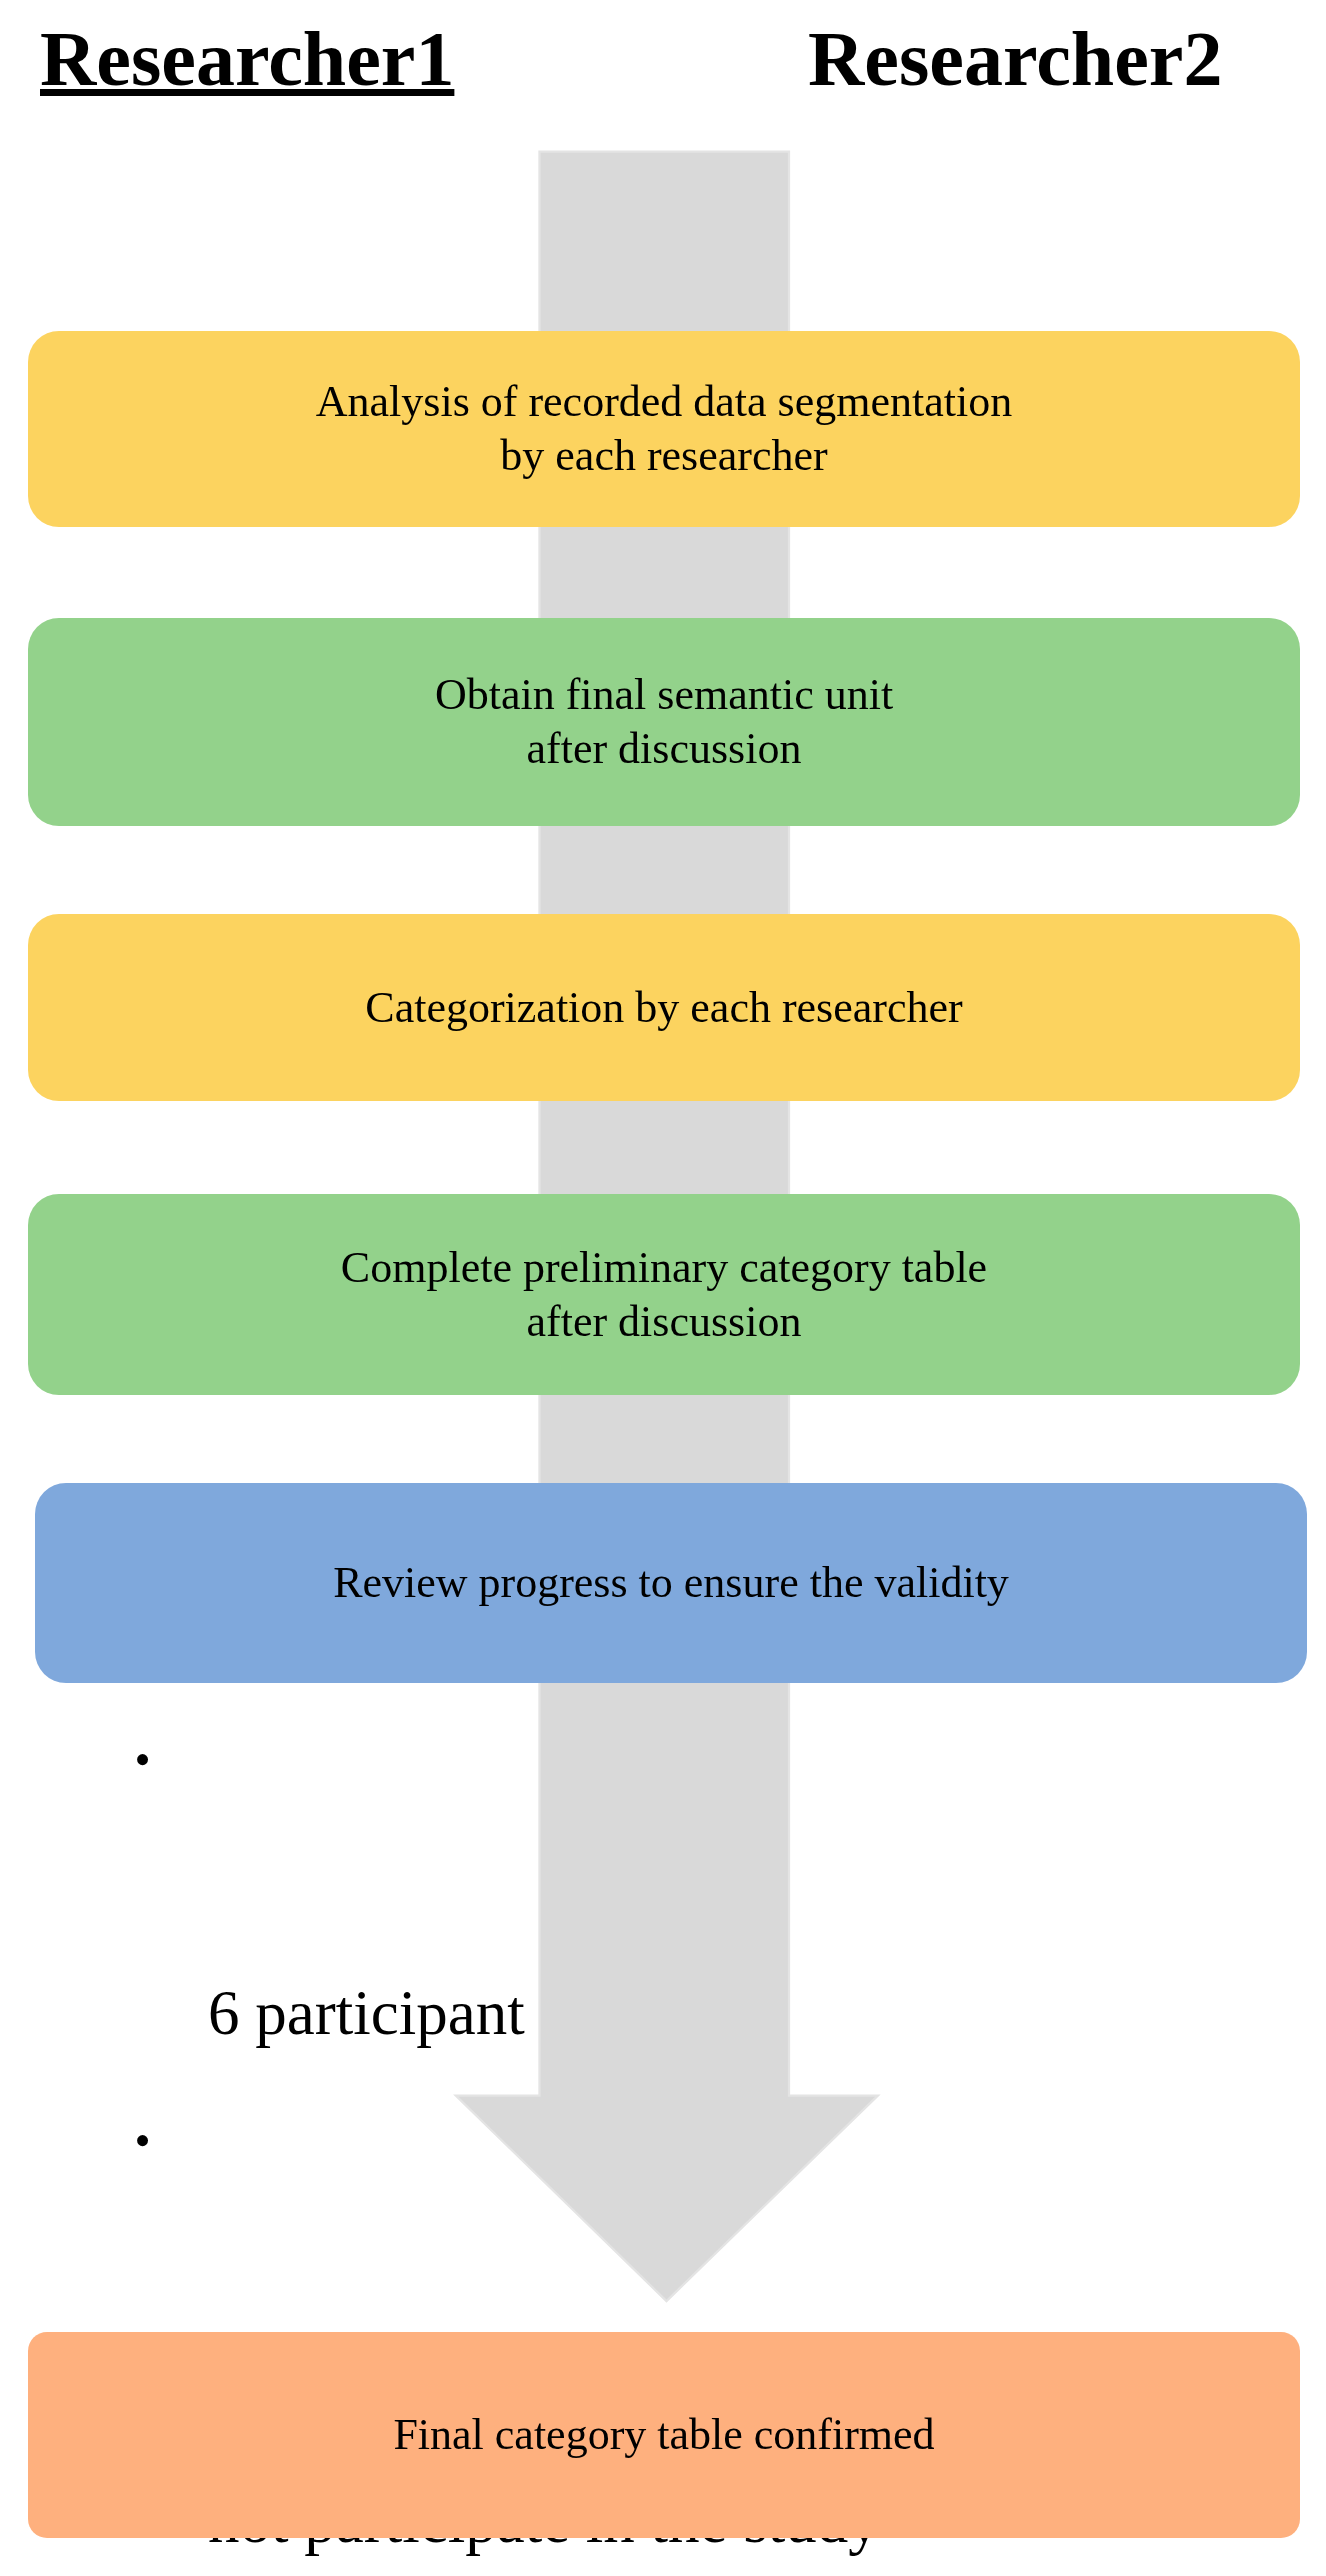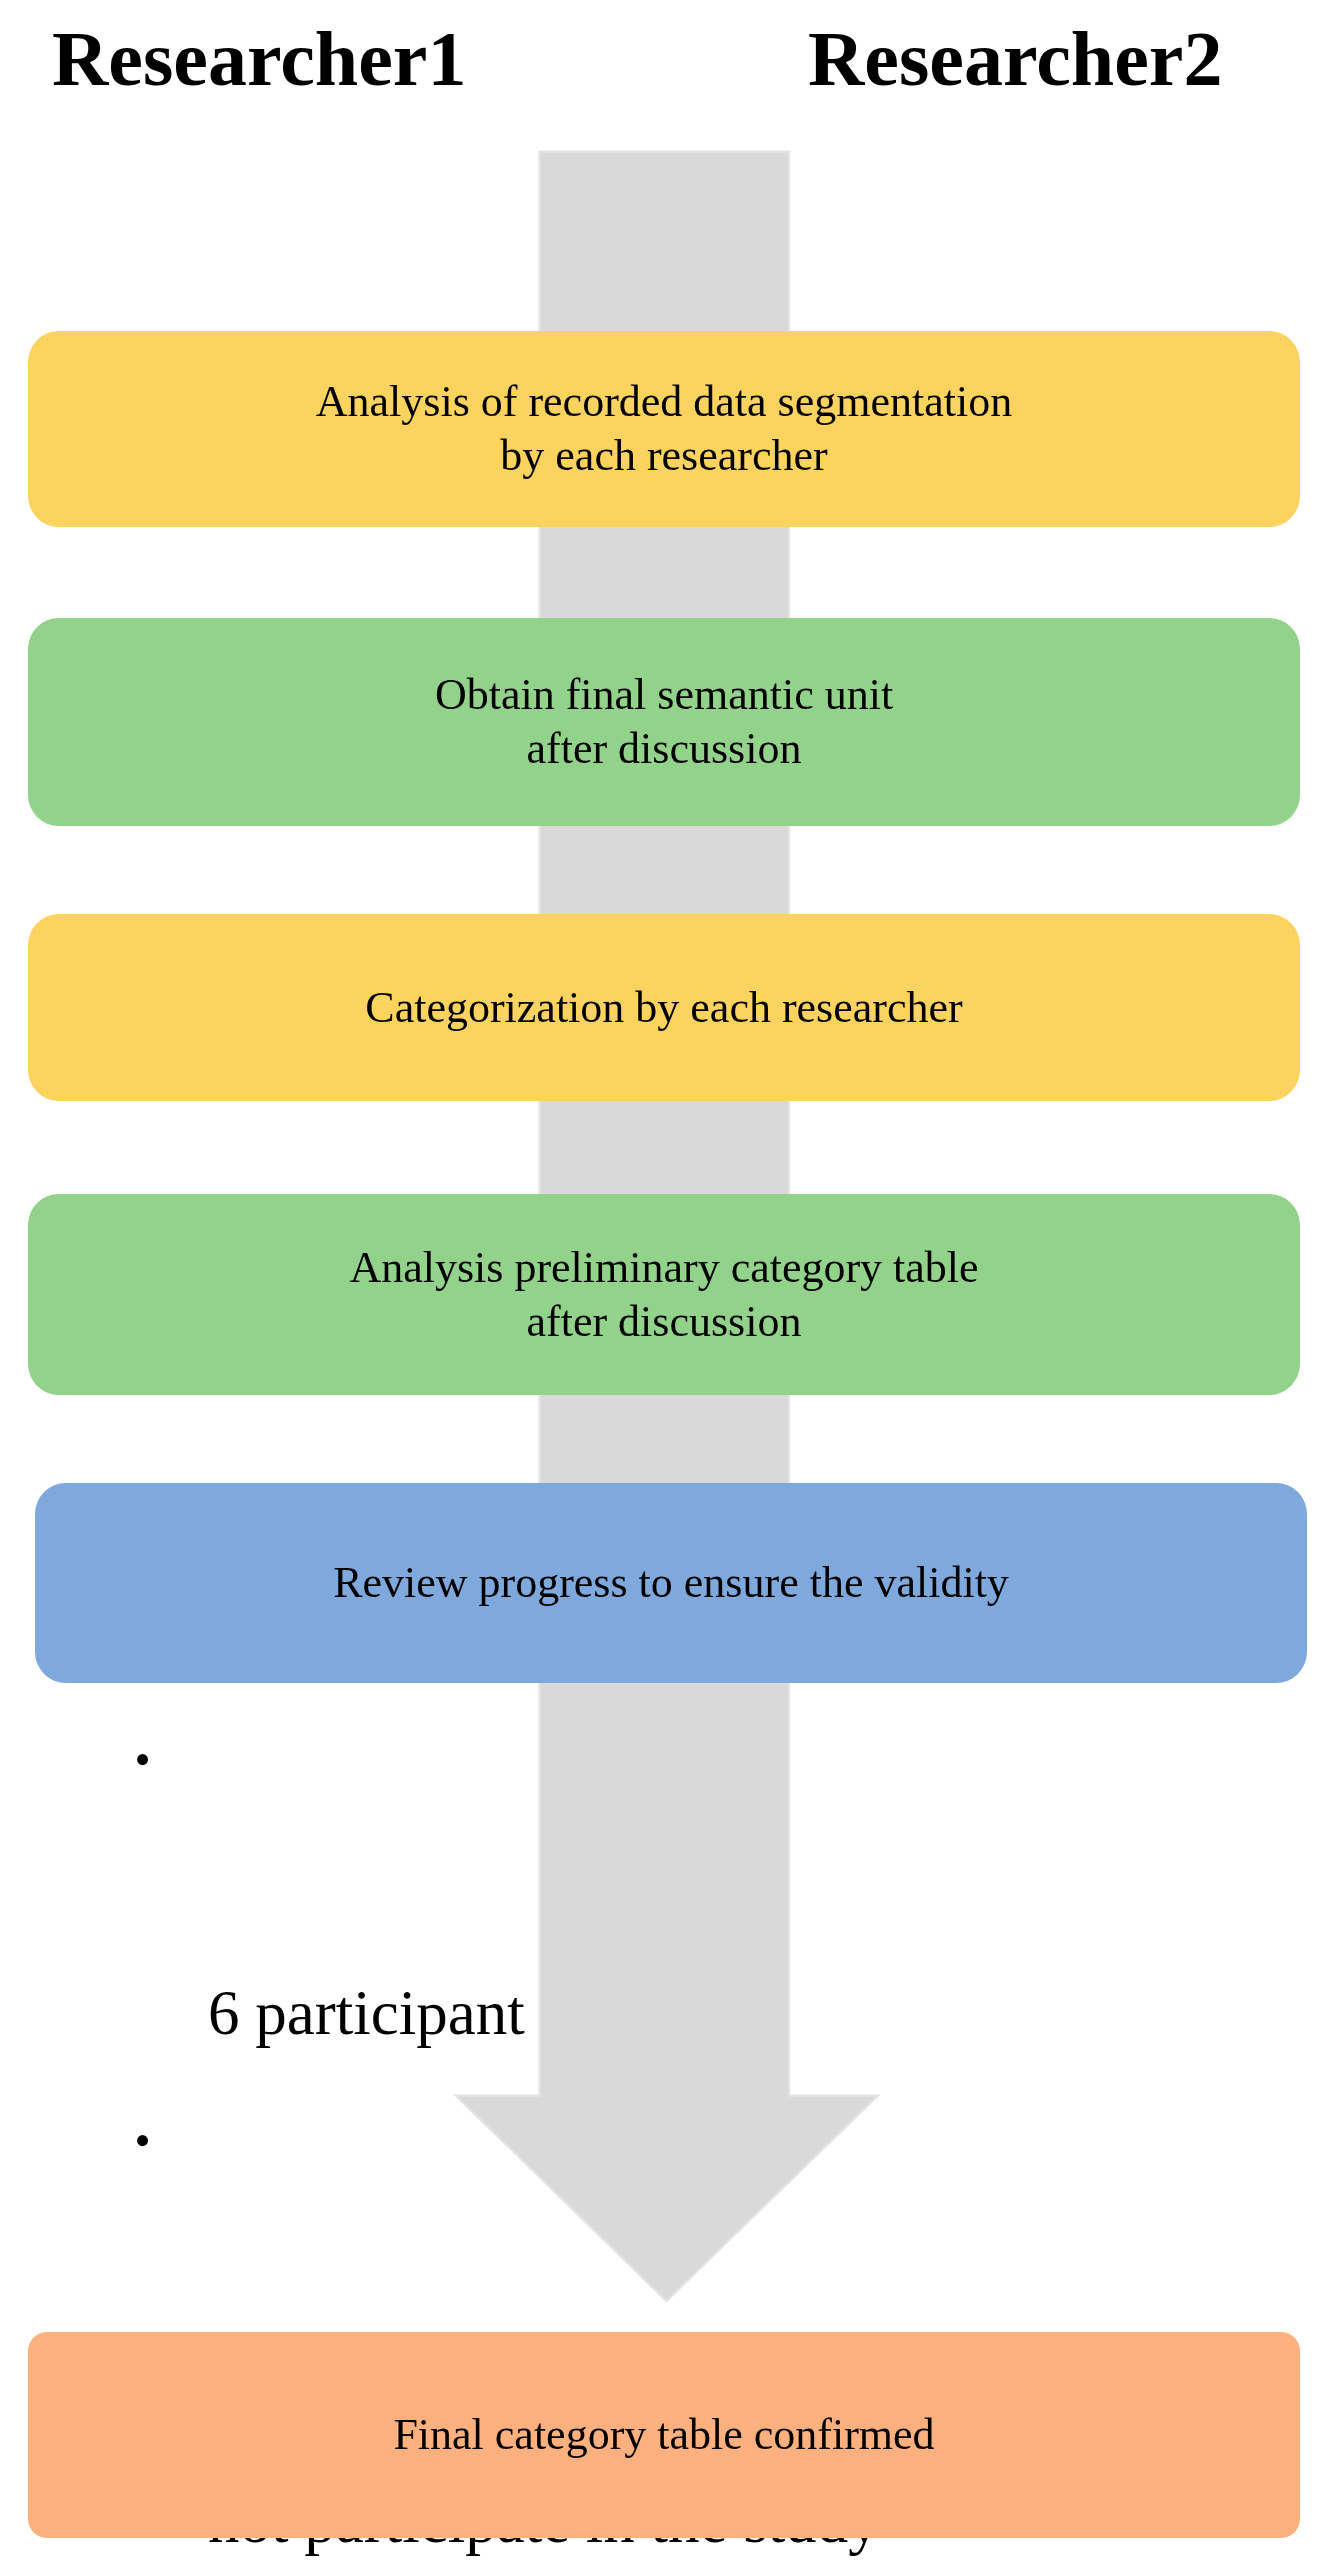--- a/index.html
+++ b/index.html
@@ -16,21 +16,21 @@
 
   
   .hdr{
     position:absolute;
     top:16.4px;
     font-size:78px;
     font-weight:700;
     line-height:1.1;
     white-space:nowrap;
   }
-  .hdr-1{left:52px;}
+  .hdr-1{left:40px;text-decoration:underline;}
   .hdr-2{left:808px;}
 
   
   .arrow-svg{
     position:absolute;
     left:0;top:0;
     width:1327px;height:2576px;
   }
 
   
@@ -103,21 +103,21 @@
   <div class="step step-2">
     <span class="step-text">Obtain final semantic unit
 after discussion</span>
   </div>
 
   <div class="step step-3">
     <span class="step-text">Categorization by each researcher</span>
   </div>
 
   <div class="step step-4">
-    <span class="step-text">Analysis preliminary category table
+    <span class="step-text">Complete preliminary category table
 after discussion</span>
   </div>
 
   <div class="step step-5">
     <span class="step-text">Review progress to ensure the validity</span>
   </div>
 
   <ul class="bullets">
     <li>
       <span class="mk">•</span>

